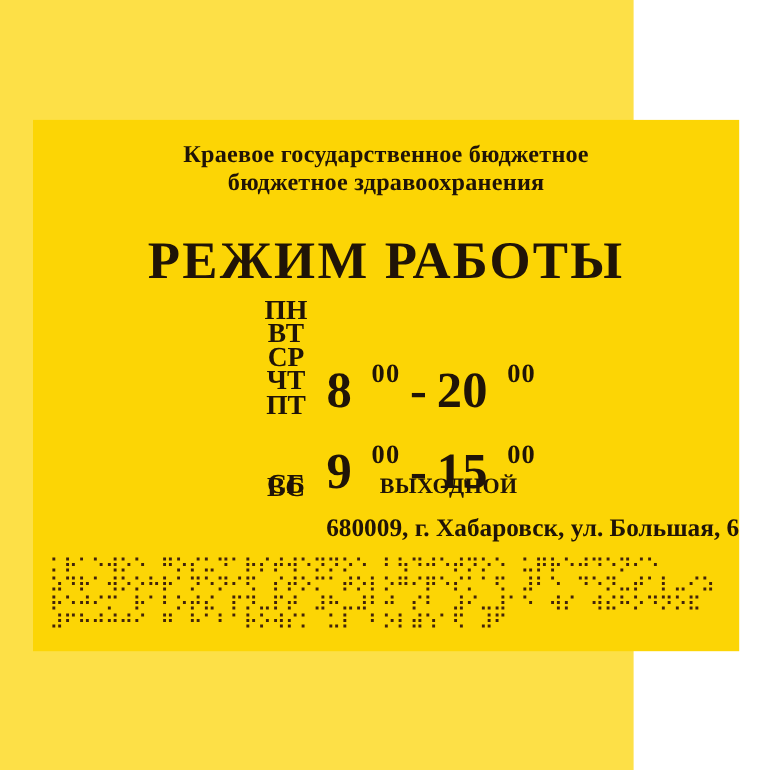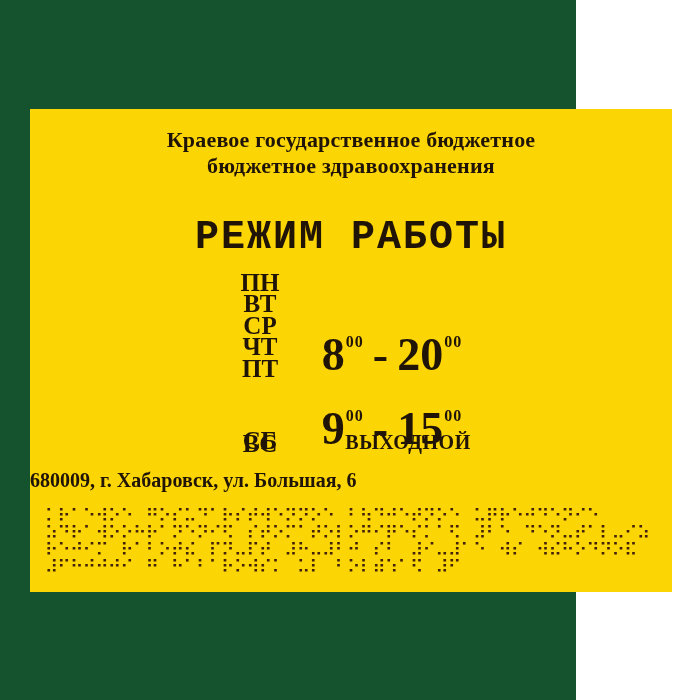--- a/index.html
+++ b/index.html
@@ -8,21 +8,21 @@
     width: 700px;
     height: 700px;
     background: #ffffff;
     font-family: "Liberation Serif", "DejaVu Serif", serif;
     overflow: hidden;
   }
   .page {
     position: relative;
     width: 576px;
     height: 700px;
-    background: #14532d;
+    background: #fde047;
   }
   .sign {
     position: absolute;
     left: 30px;
     top: 109px;
     width: 642px;
     height: 483px;
     background: #fcd505;
     color: #201407;
     font-weight: bold;
@@ -36,24 +36,23 @@
     font-size: 22px;
     line-height: 26px;
     letter-spacing: 0.2px;
   }
   .title {
     position: absolute;
     top: 108px;
     left: 0;
     right: 0;
     text-align: center;
-    font-size: 40px;
+    font-size: 48px;
     line-height: 42px;
     letter-spacing: 2px;
-    font-family: Liberation Mono, monospace;
   }
   .sched-row {
     position: absolute;
     left: 210px;
     width: 252px;
     display: flex;
     align-items: flex-end;
   }
   .row1 { top: 158px; height: 112px; }
   .row2 { top: 288px; height: 56px; }
@@ -72,41 +71,41 @@
   }
   .time {
     flex: 1;
     text-align: center;
     padding-left: 12px;
     font-size: 46px;
     line-height: 48px;
     white-space: nowrap;
   }
   .time sup {
-    font-size: 16px;
+    font-size: 24px;
     vertical-align: 23px;
-    margin-left: 1px;
+    margin-left: 18px;
     letter-spacing: 1px;
   }
   .time .dash { margin: 0 9px; }
   .holiday {
     flex: 1;
     text-align: center;
     padding-left: 12px;
     font-size: 20px;
     line-height: 28px;
     letter-spacing: 0.5px;
   }
   .address {
     position: absolute;
     top: 358px;
     left: 0;
     right: 0;
-    text-align: left;
-    font-size: 20px;
+    text-align: right;
+    font-size: 23px;
     line-height: 26px;
   }
   .braille {
     position: absolute;
     top: 399px;
     left: 15px;
     right: 10px;
     font-family: "DejaVu Sans", sans-serif;
     font-weight: normal;
     color: #42230a;

